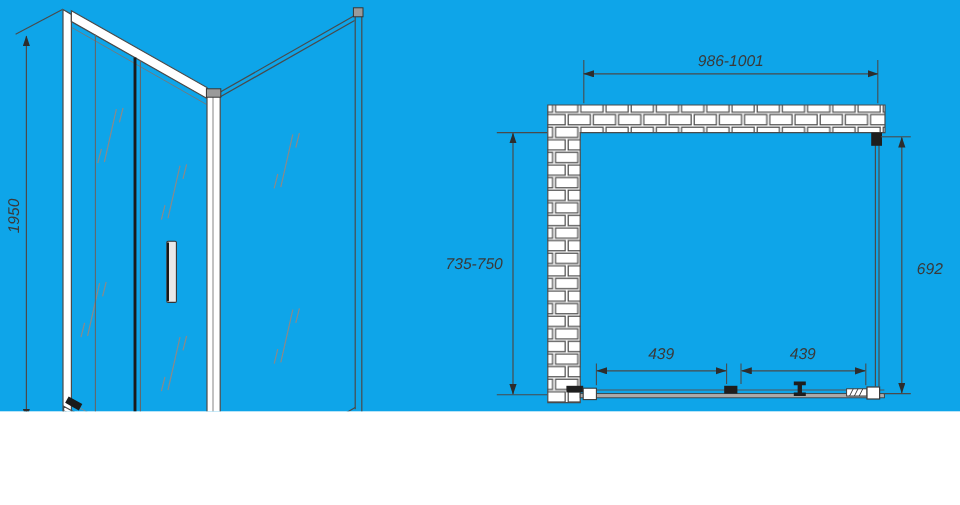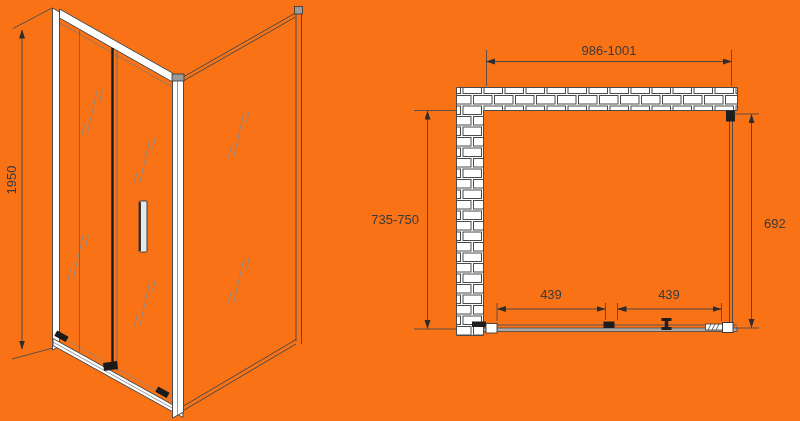--- a/index.html
+++ b/index.html
@@ -4,23 +4,24 @@
 <style>
   html, body {
     margin: 0;
     padding: 0;
     background: #ffffff;
     font-family: "Liberation Sans", sans-serif;
   }
   .stage {
     position: relative;
     width: 800px;
-    height: 421px;
-    background: #f97316;
+    height: 343px;
+    background: #0ea5e9;
     overflow: hidden;
+    font-style: italic;
   }
   svg { display: block; }
   text {
     font-family: "Liberation Sans", sans-serif;
     fill: #3a3a3a;
   }
   .dim-text { font-size: 13px; }
 </style>
 </head>
 <body>

